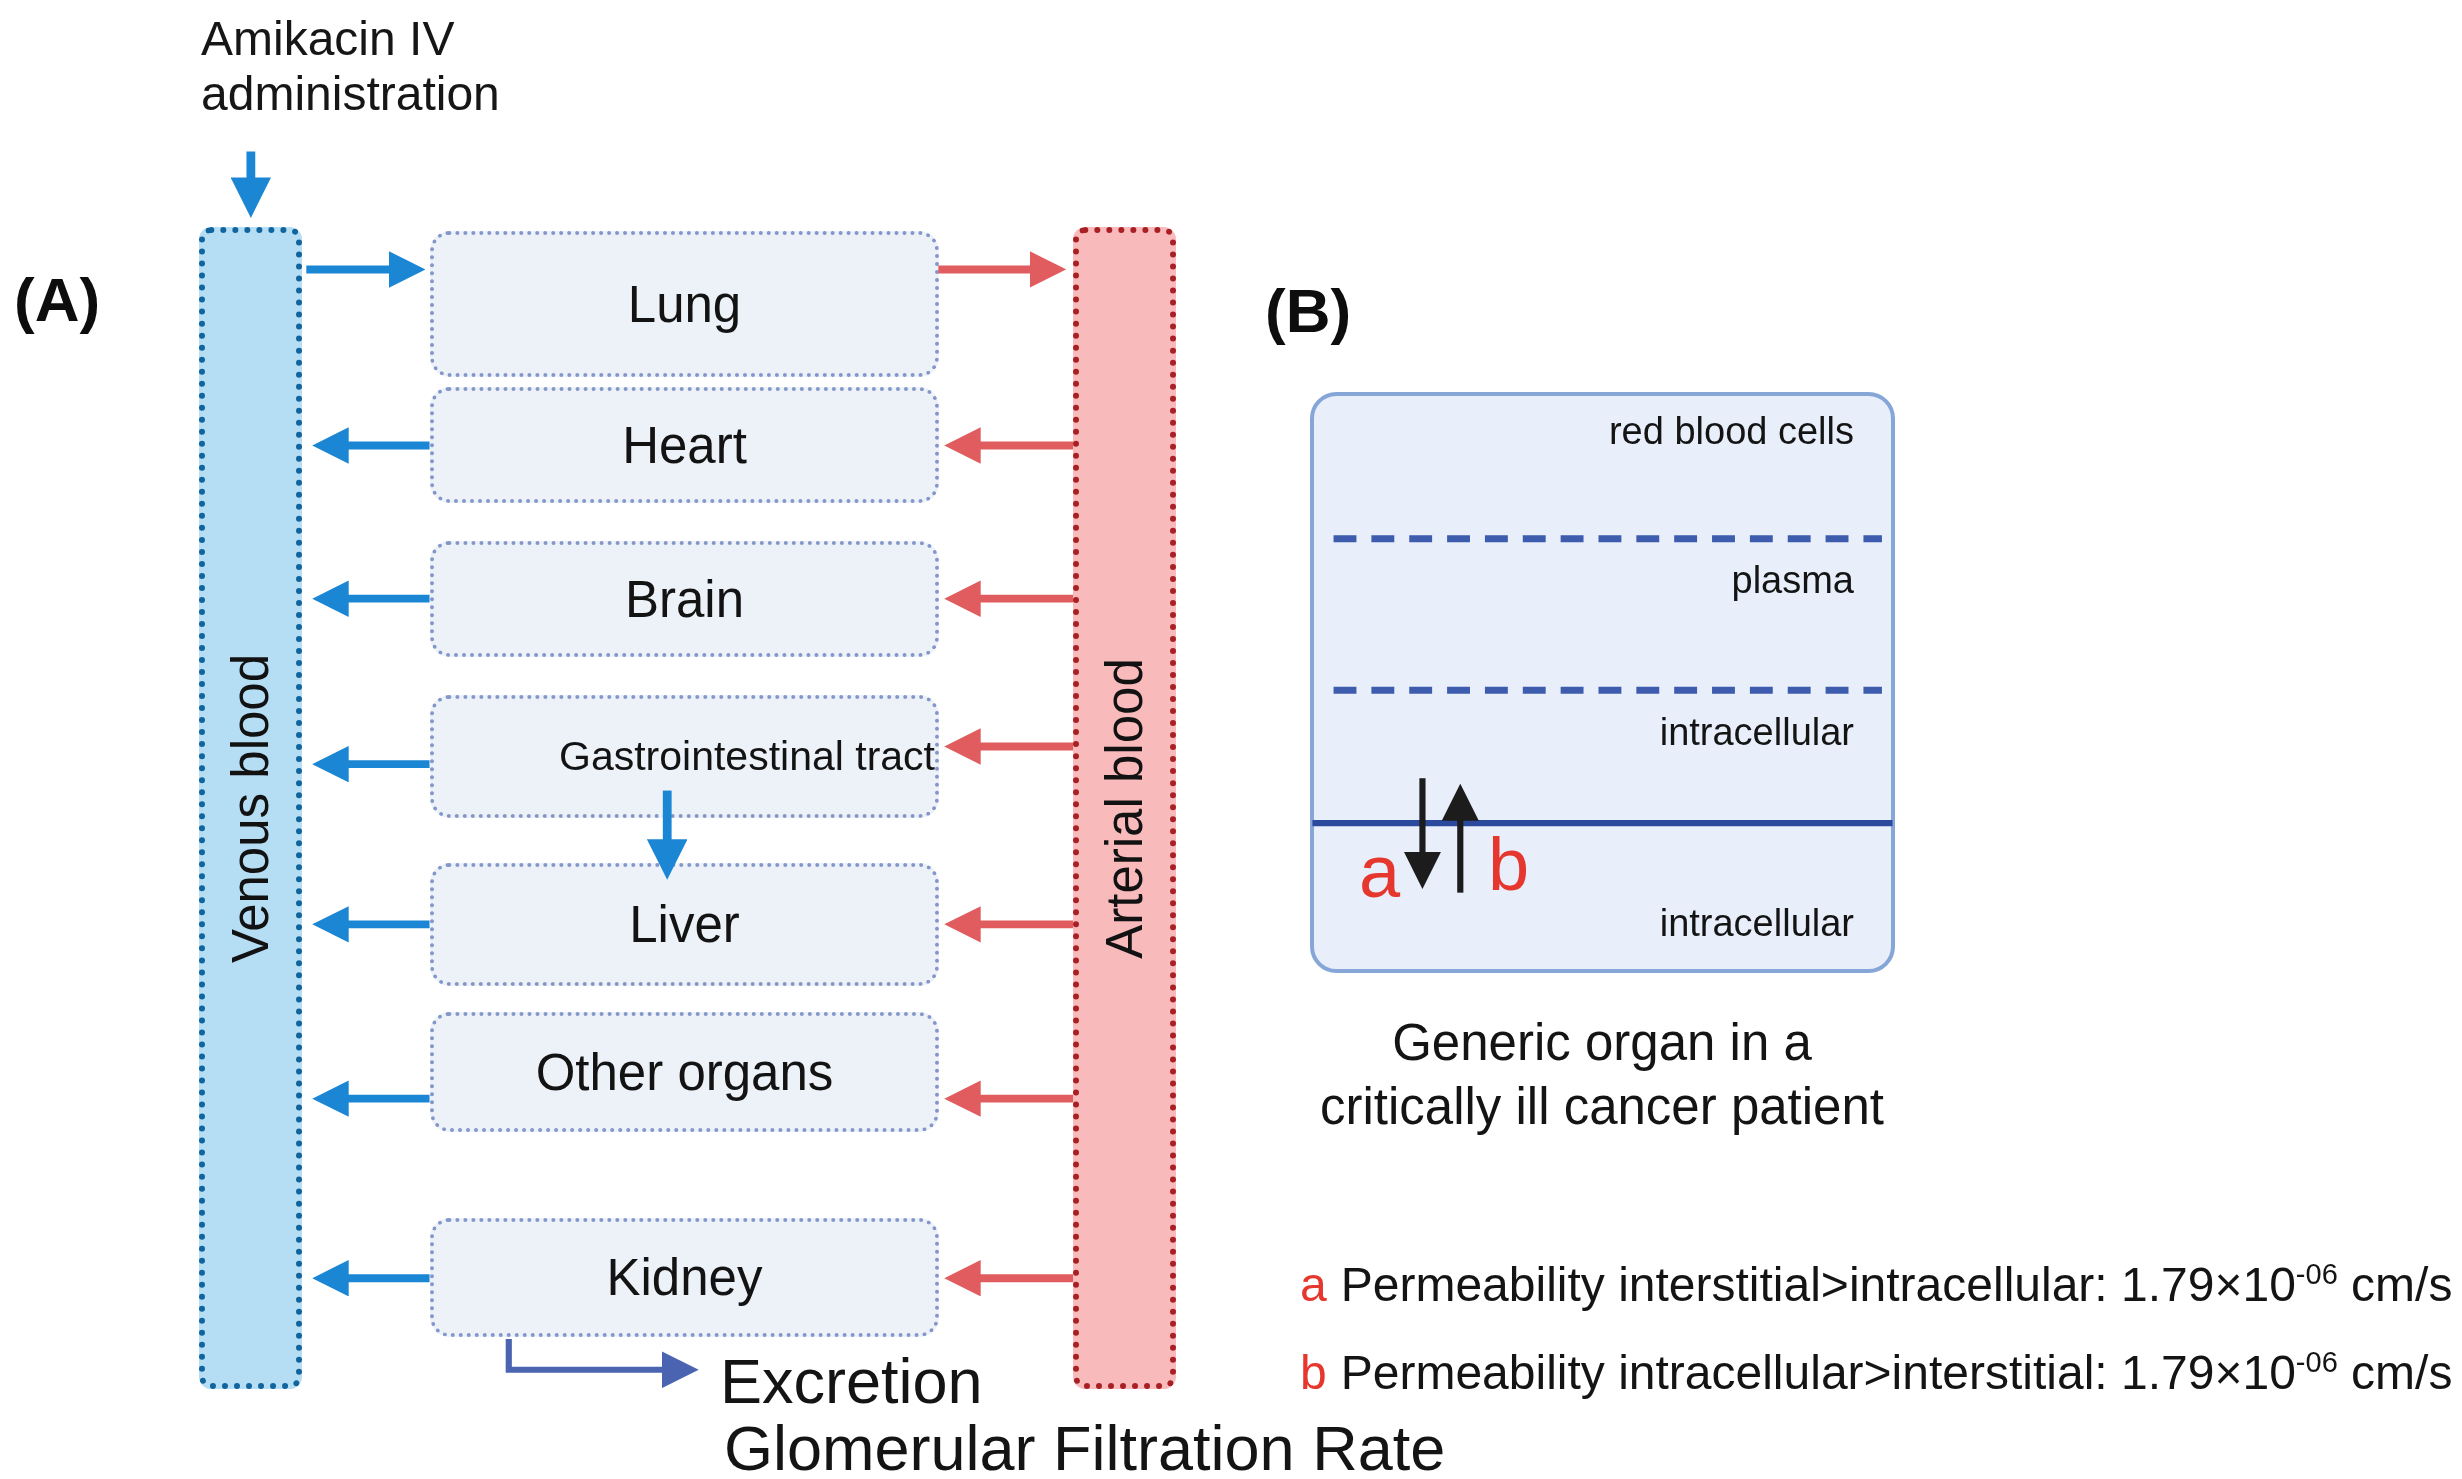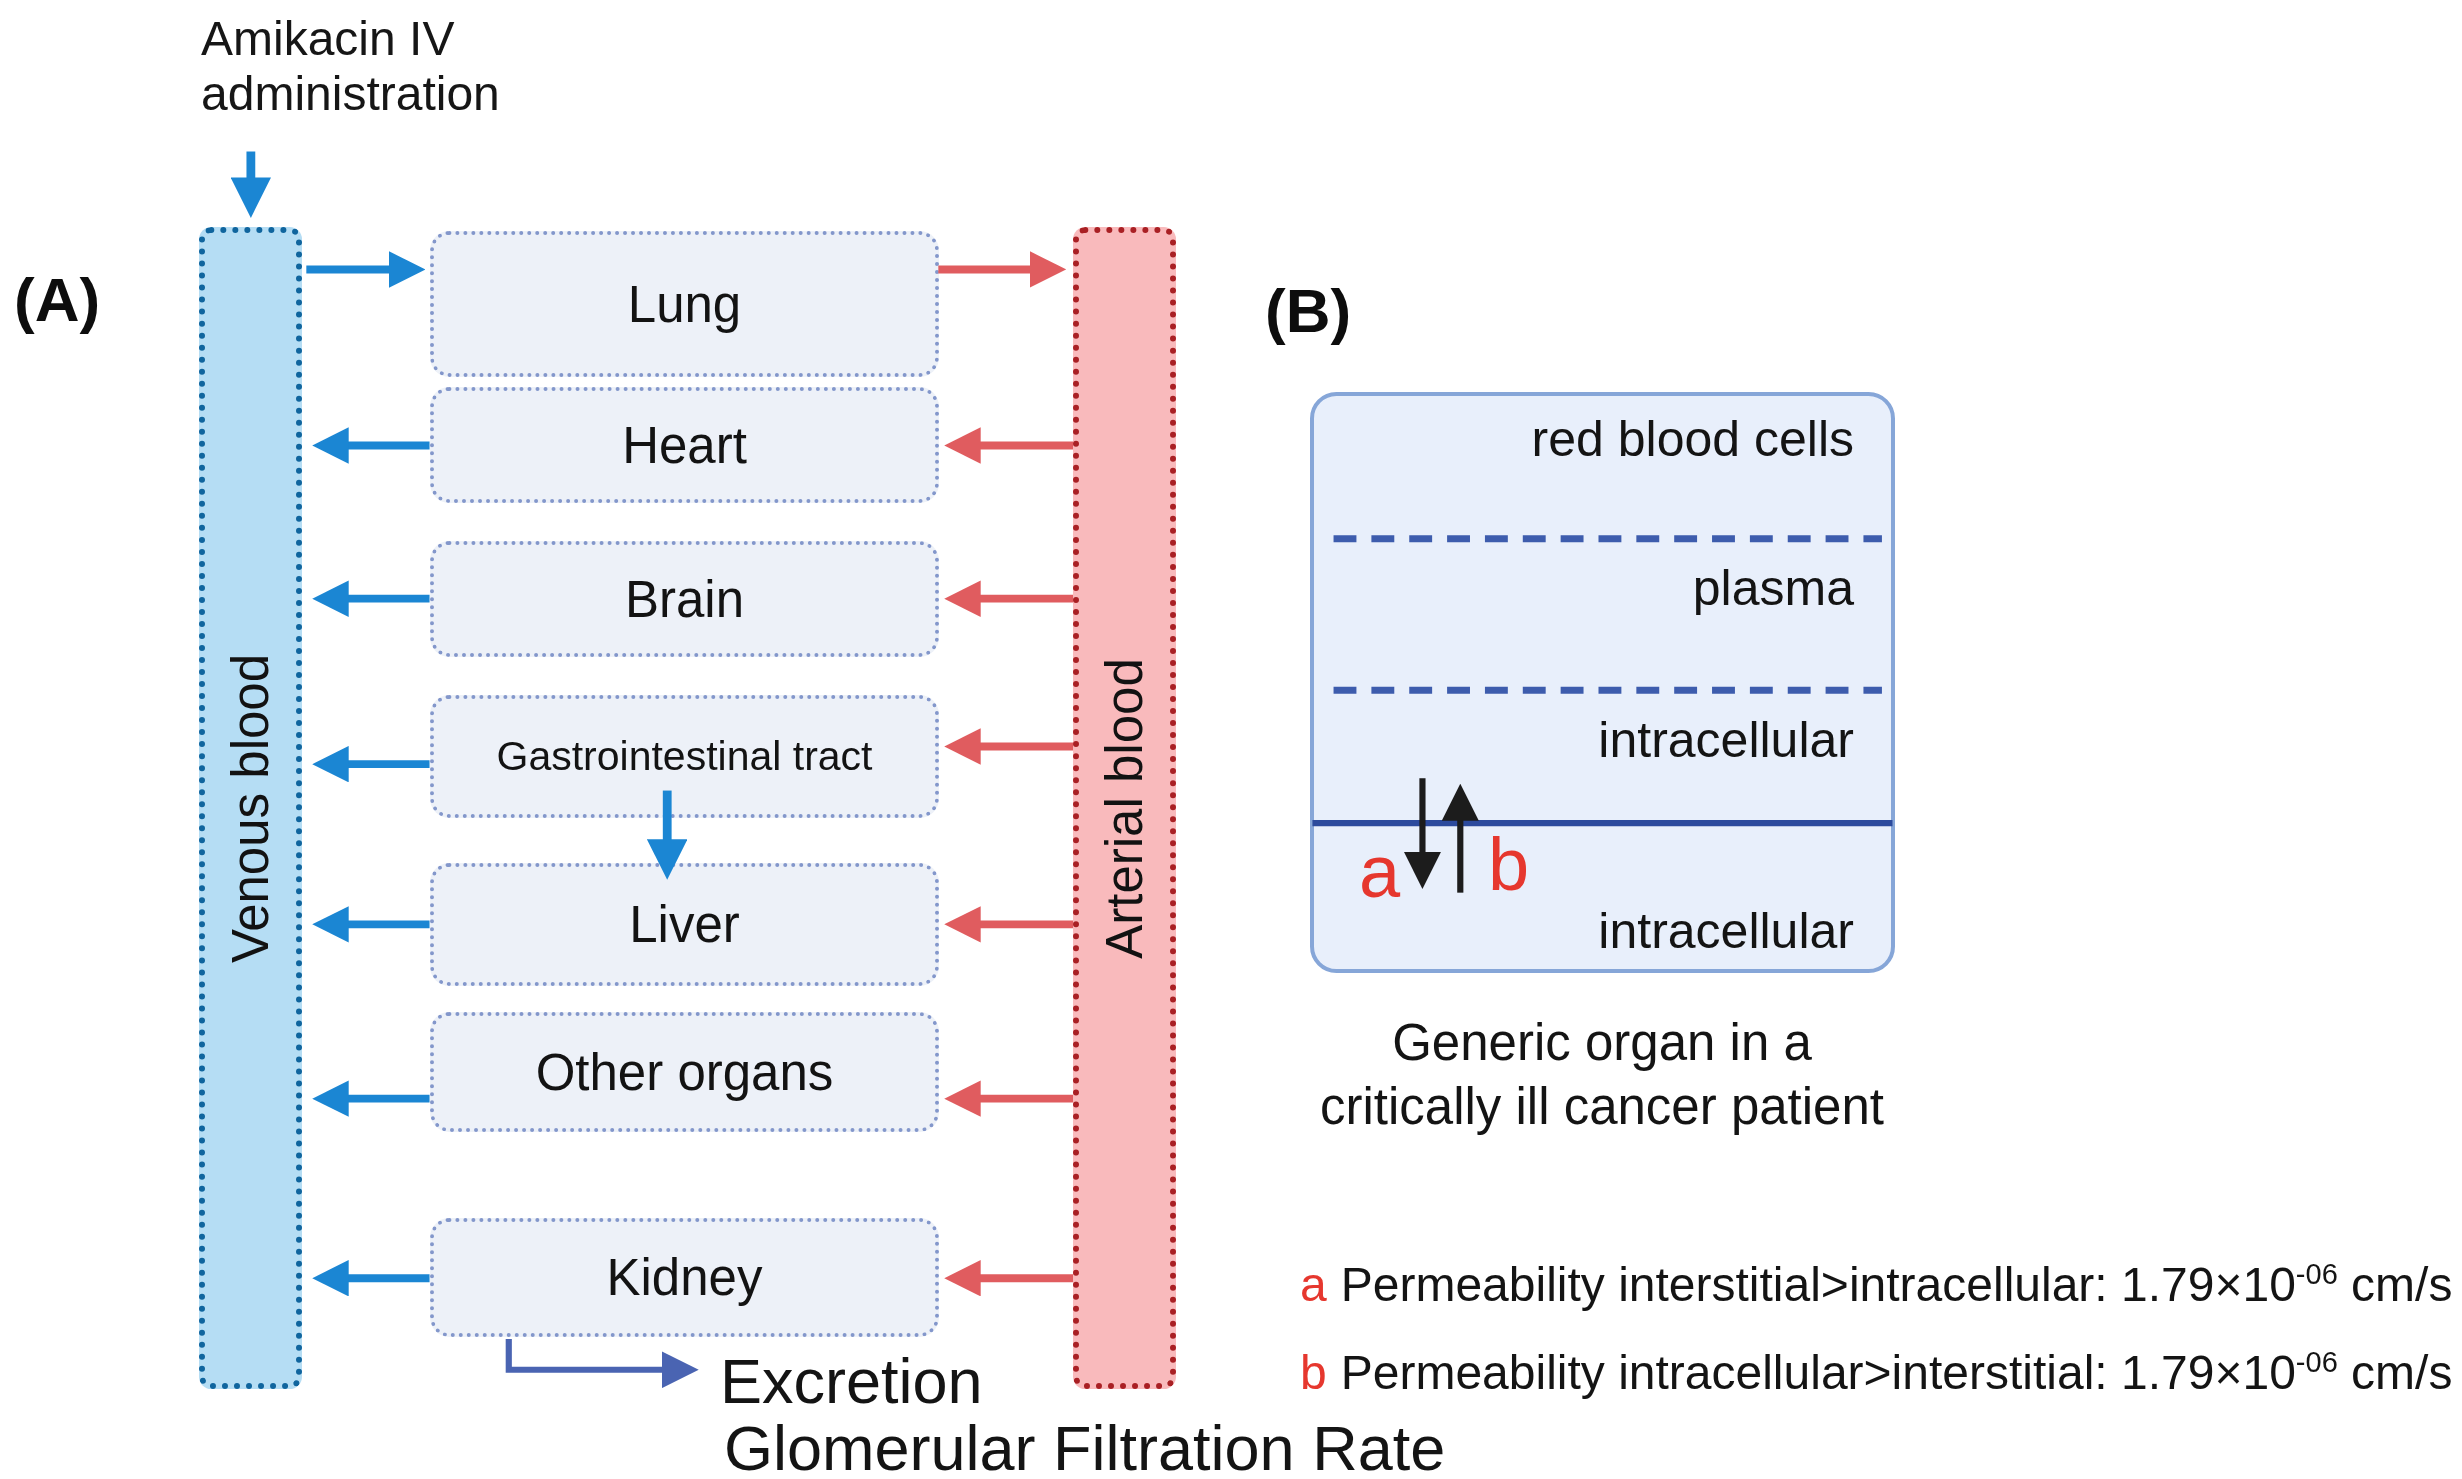--- a/index.html
+++ b/index.html
@@ -11,21 +11,21 @@
   .bar{box-sizing:border-box;border-radius:12.3px;z-index:1;display:flex;align-items:center;justify-content:center;}
   .bar-venous{background:#b5ddf4;border:6.2px dotted #10659e;}
   .bar-arterial{background:#f9babc;border:6.2px dotted #a92024;}
   .bar-label{font-size:51px;color:#121212;white-space:nowrap;transform:rotate(-90deg);}
   .organ{box-sizing:border-box;left:430px;width:509px;background:#edf1f8;border:4.4px dotted #8397cb;
          border-radius:19.4px;display:flex;align-items:center;justify-content:center;z-index:1;}
   .organ-label{font-size:51px;color:#131313;}
   .organ-label-small{font-size:41px;color:#131313;}
   #arrow-layer{position:absolute;left:0;top:0;z-index:5;pointer-events:none;}
   .bbox{box-sizing:border-box;background:#e8effb;border:4.4px solid #86a6d8;border-radius:26.4px;z-index:1;}
-  .bcomp{position:absolute;right:37px;font-size:50px;color:#141414;white-space:nowrap;}
+  .bcomp{position:absolute;right:37px;font-size:38px;color:#141414;white-space:nowrap;}
   .flux-letter{font-size:74px;color:#e6372e;z-index:6;line-height:74px;}
   .caption{font-size:51px;line-height:64px;color:#141414;text-align:center;}
   .note{font-size:48px;color:#141414;white-space:nowrap;}
   .note .key{color:#e6372e;margin-right:14px;}
   .note sup{font-size:29px;vertical-align:super;line-height:0;}
   .bottom-text{font-size:63px;color:#141414;white-space:nowrap;}
   [data-interactable]{cursor:default;}
 </style>
 </head>
 <body>
@@ -49,21 +49,21 @@
 
   <div class="abs organ" style="top:231px;height:146px;" data-interactable="false">
     <span class="organ-label" data-interactable="false">Lung</span>
   </div>
   <div class="abs organ" style="top:387px;height:116px;" data-interactable="false">
     <span class="organ-label" data-interactable="false">Heart</span>
   </div>
   <div class="abs organ" style="top:541px;height:116px;" data-interactable="false">
     <span class="organ-label" data-interactable="false">Brain</span>
   </div>
-  <div class="abs organ" style="top:695px;height:123px;" data-interactable="false">
+  <div class="abs organ" style="top:695px;height:123px;justify-content:flex-end;" data-interactable="false">
     <span class="organ-label-small" data-interactable="false">Gastrointestinal tract</span>
   </div>
   <div class="abs organ" style="top:863px;height:123px;" data-interactable="false">
     <span class="organ-label" data-interactable="false">Liver</span>
   </div>
   <div class="abs organ" style="top:1012px;height:120px;" data-interactable="false">
     <span class="organ-label" data-interactable="false">Other organs</span>
   </div>
   <div class="abs organ" style="top:1218px;height:119px;" data-interactable="false">
     <span class="organ-label" data-interactable="false">Kidney</span>

